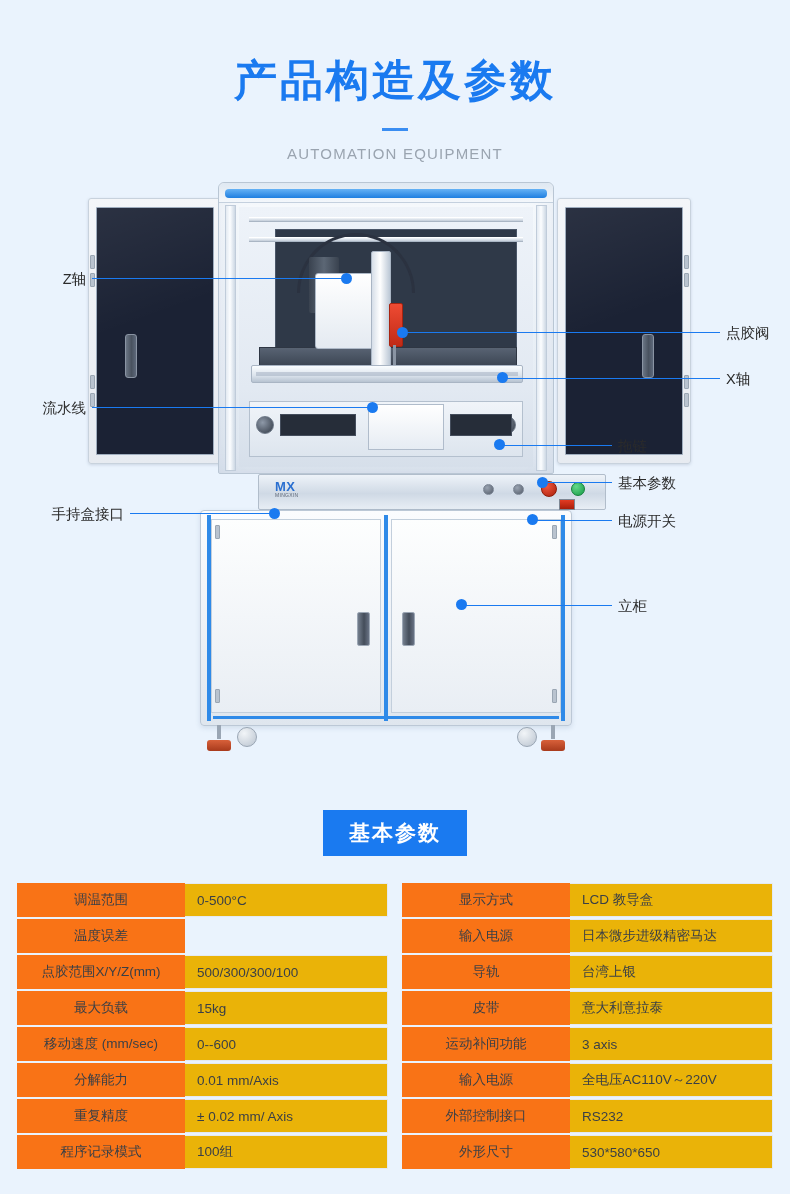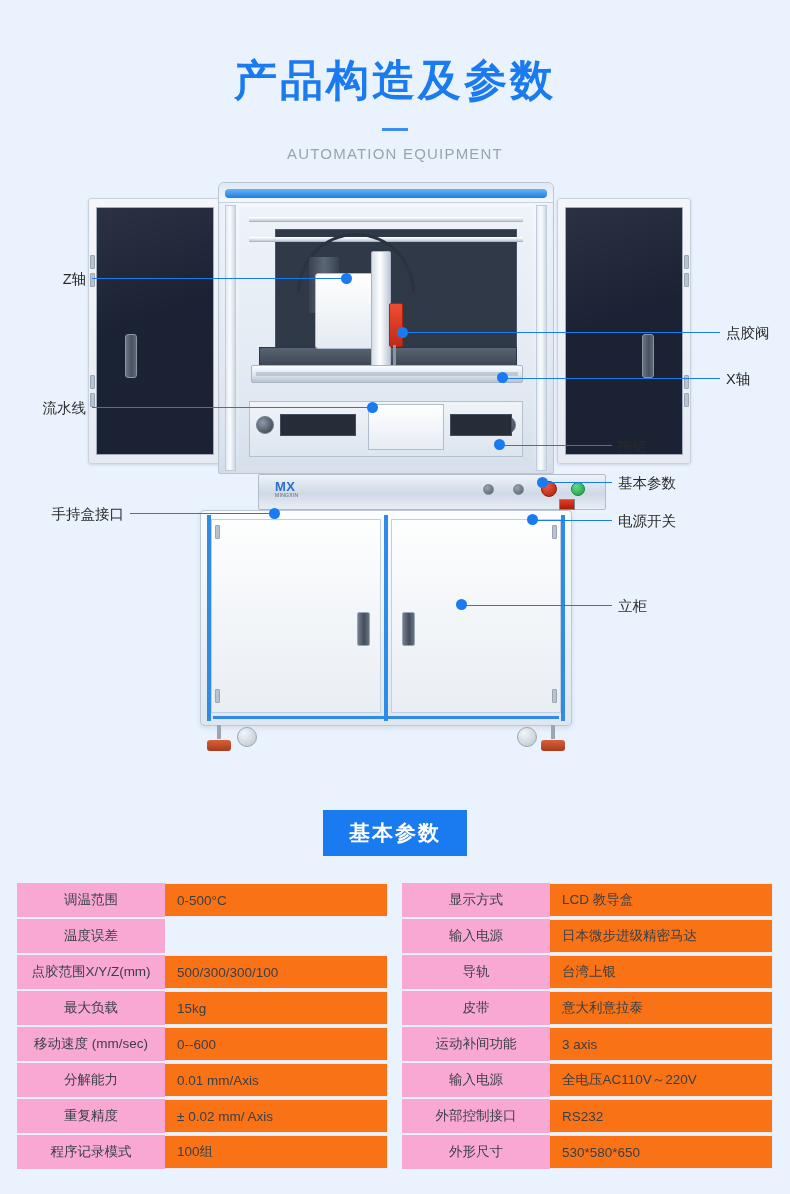--- a/index.html
+++ b/index.html
@@ -167,24 +167,24 @@
   .section-badge { position: absolute; left: 50%; transform: translateX(-50%); top: 810px;
                    background: #1a7af0; color: #fff; font-weight: bold;
                    font-size: 21px; letter-spacing: 2px; padding: 9px 26px;
                    font-family: "DejaVu Sans", "Liberation Sans", sans-serif; }
 
   
   .specs { position: absolute; top: 883px; left: 0; width: 790px;
            display: flex; justify-content: center; gap: 14px; }
   .spec-table { width: 371px; display: flex; flex-direction: column; gap: 2px; }
   .spec-row { display: flex; height: 34px; }
-  .spec-key { width: 148px; flex: none; background: #f9a8d4;
+  .spec-key { width: 168px; flex: none; background: #f97316;
               display: flex; align-items: center; justify-content: center;
               font-size: 13.5px; color: #3a3f46; text-align: center; padding: 8px 4px; }
-  .spec-val { flex: 1; background: #f97316; display: flex; align-items: center;
+  .spec-val { flex: 1; background: #eab308; display: flex; align-items: center;
               padding-left: 12px; font-size: 13.5px; color: #3a3f46;
               border-top: 1px solid #e4eaf1; border-right: 1px solid #e4eaf1;
               border-bottom: 1px solid #e4eaf1; }
 </style>
 </head>
 <body>
 
 <div class="page">
 
   <div class="header">

